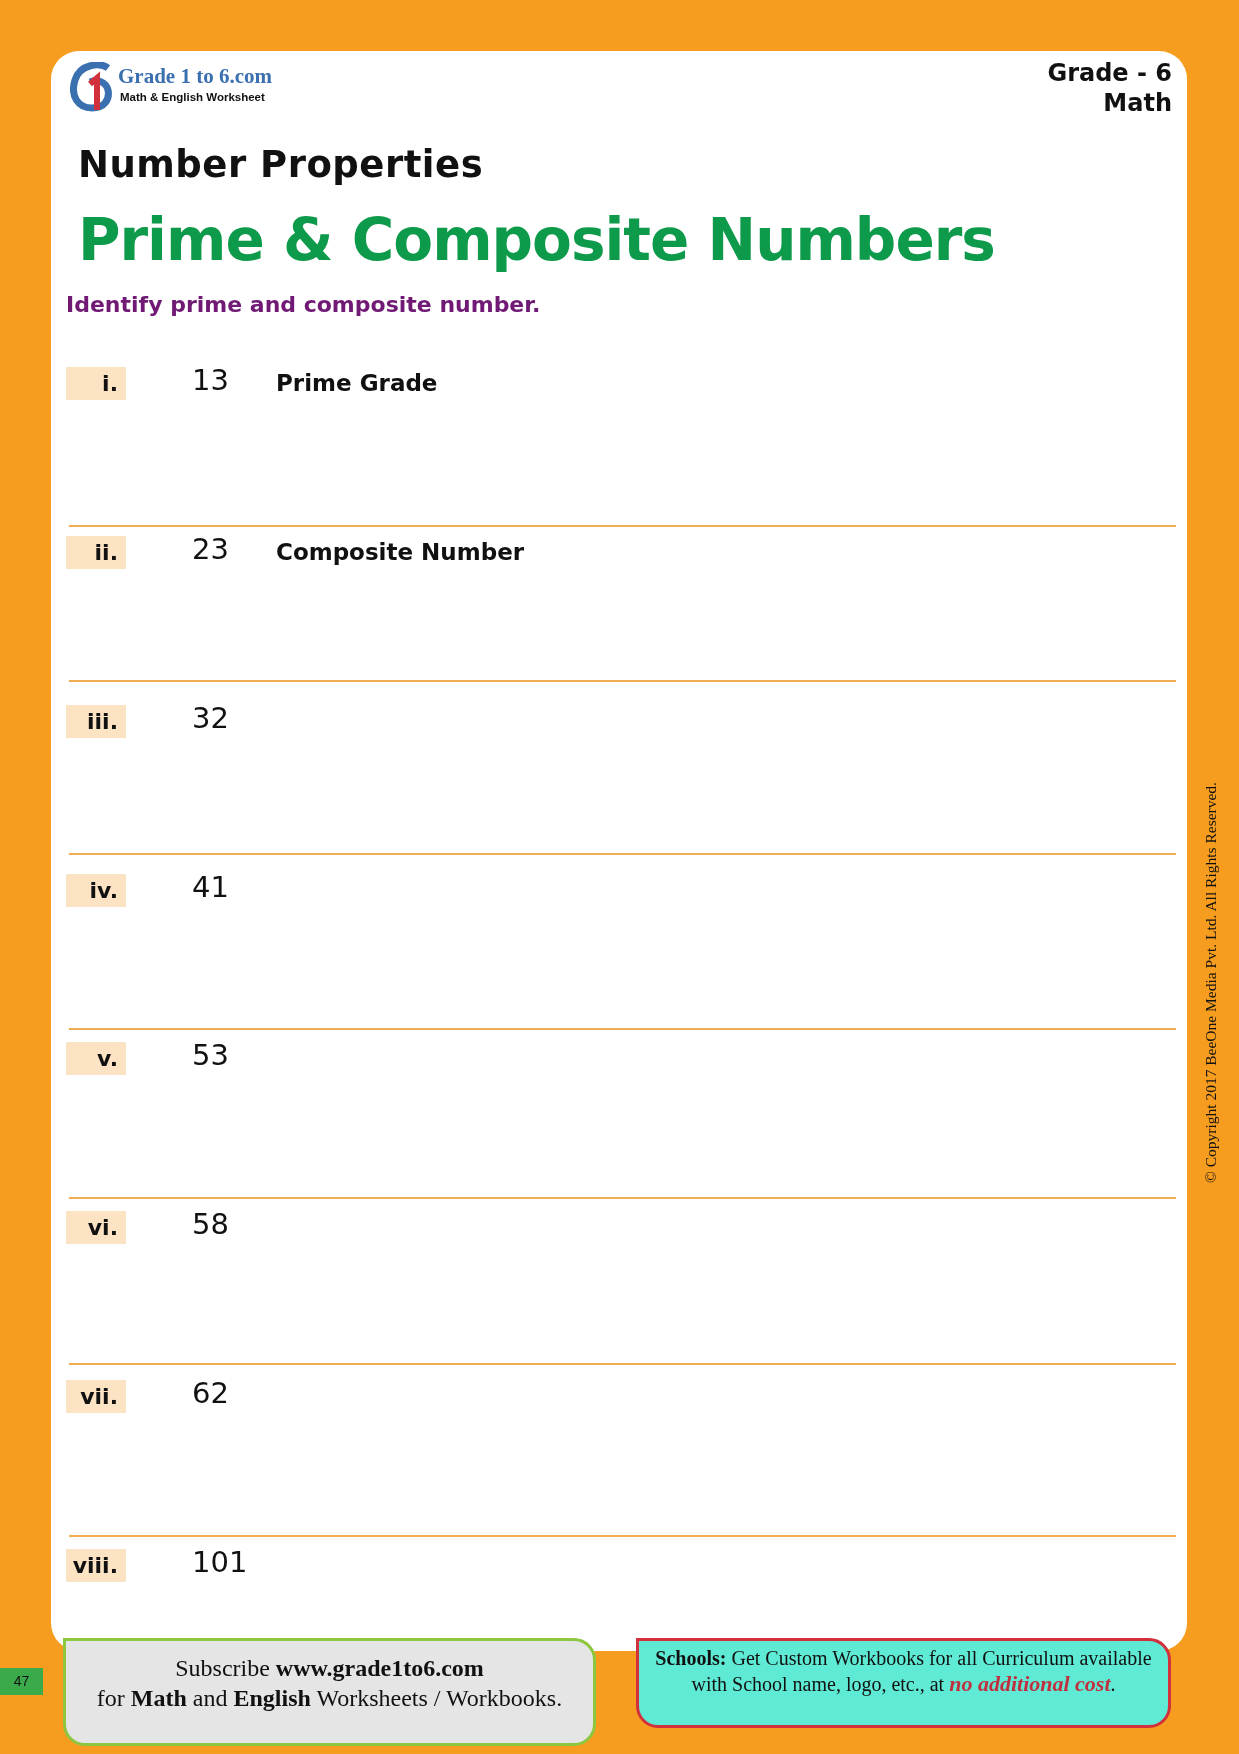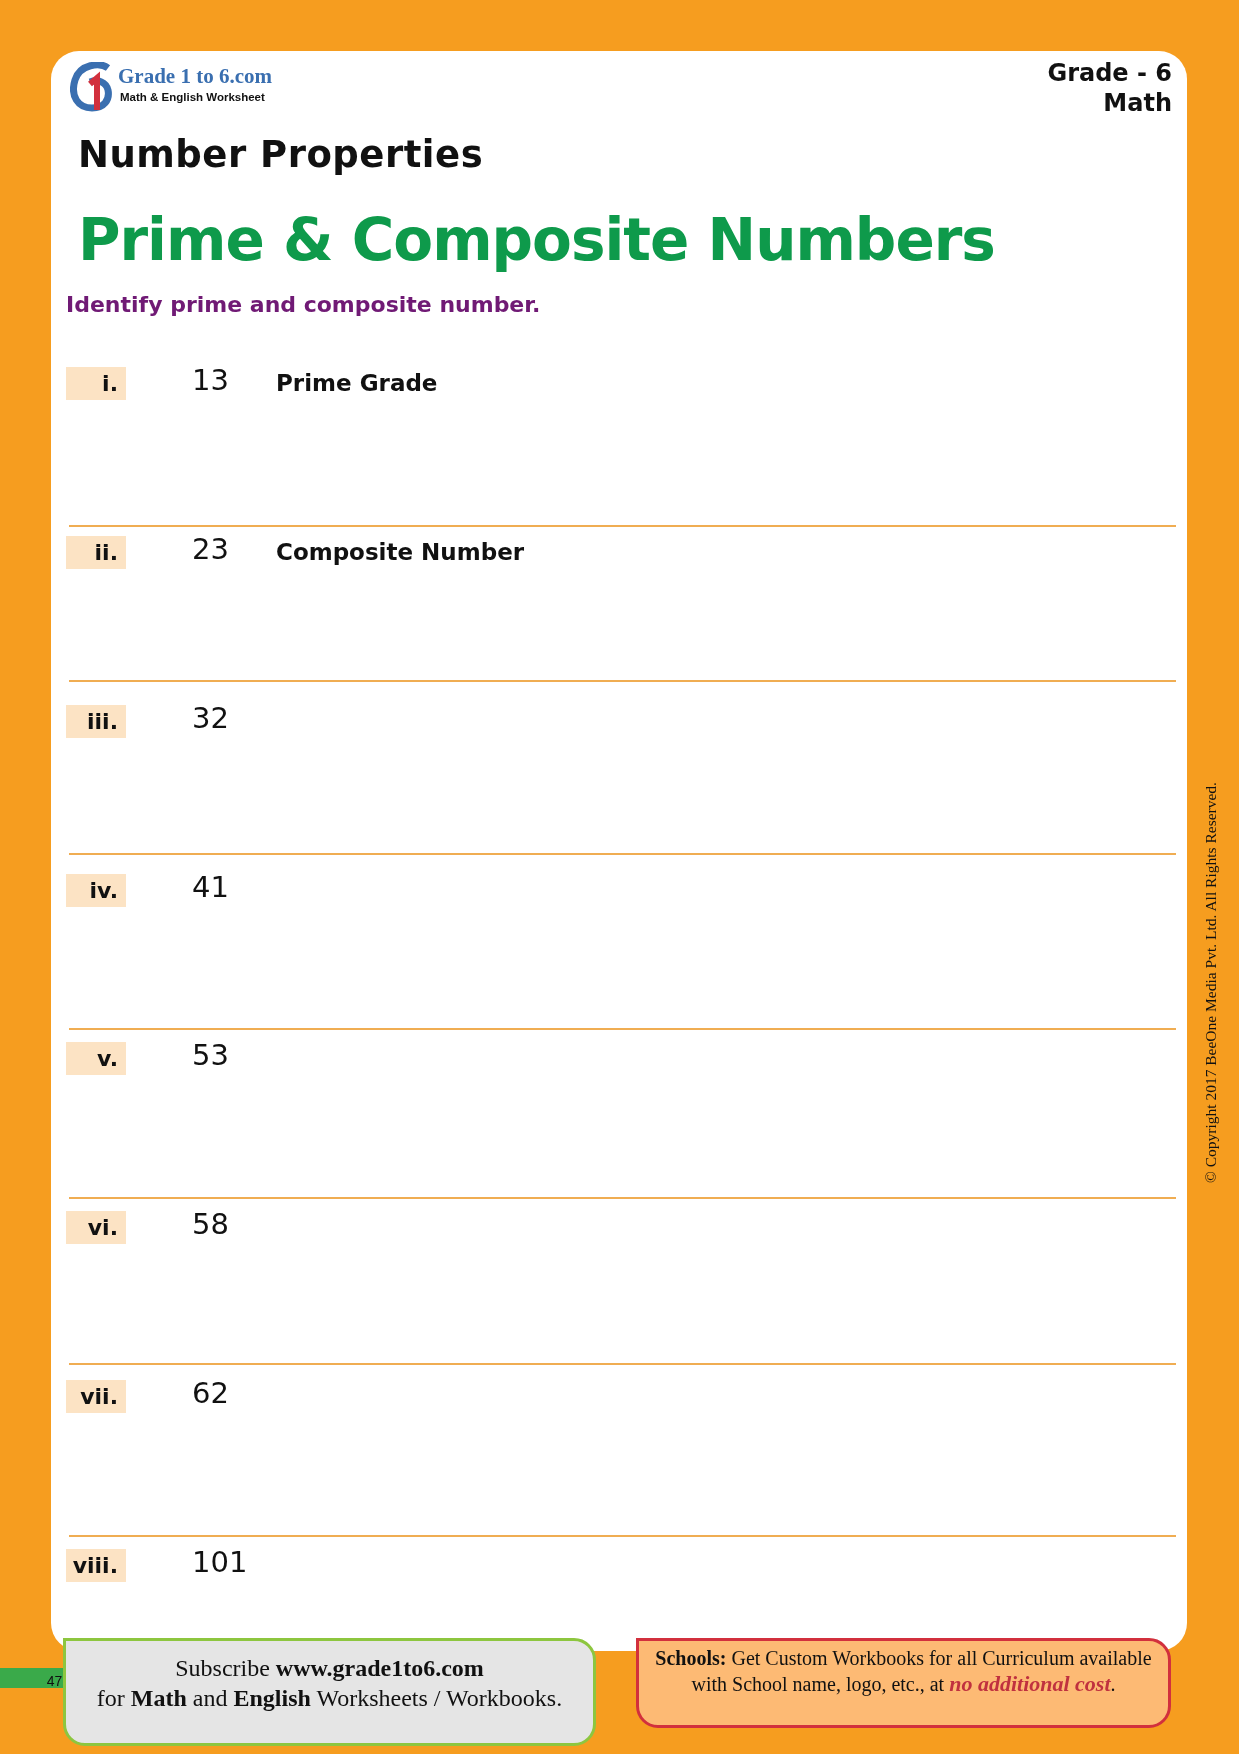--- a/index.html
+++ b/index.html
@@ -3,34 +3,34 @@
 <meta charset="utf-8">
 <style>
   html, body { margin:0; padding:0; }
   body { width:1239px; height:1754px; background:#f69d1f; position:relative; overflow:hidden; font-family:"DejaVu Sans", sans-serif; }
   .sheet { position:absolute; left:51px; top:51px; width:1136px; height:1600px; background:#ffffff; border-radius:28px; }
   .logo { position:absolute; left:70px; top:62px; height:50px; width:260px; }
   .logo-mark { position:absolute; left:0; top:0; width:46px; height:50px; }
   .logo-title { position:absolute; left:48px; top:2px; font-family:"Liberation Serif", serif; font-weight:bold; font-size:21px; color:#3a6fb0; white-space:nowrap; }
   .logo-sub { position:absolute; left:50px; top:29px; font-family:"Liberation Sans", sans-serif; font-weight:bold; font-size:11.5px; color:#111; white-space:nowrap; }
   .grade { position:absolute; right:67px; top:58px; text-align:right; font-family:"DejaVu Sans", sans-serif; font-weight:bold; font-size:24px; line-height:30px; color:#111; }
-  .topic { position:absolute; left:78px; top:133px; font-family:"DejaVu Sans", sans-serif; font-weight:bold; font-size:37px; color:#111; letter-spacing:0.5px; }
+  .topic { position:absolute; left:78px; top:143px; font-family:"DejaVu Sans", sans-serif; font-weight:bold; font-size:37px; color:#111; letter-spacing:0.5px; }
   .title { position:absolute; left:78px; top:206px; font-family:"DejaVu Sans", sans-serif; font-weight:bold; font-size:58px; color:#0e9a4b; letter-spacing:-1px; white-space:nowrap; }
   .instr { position:absolute; left:66px; top:292px; font-family:"DejaVu Sans", sans-serif; font-weight:bold; font-size:22px; color:#701a75; }
   .q { position:absolute; left:66px; width:1110px; }
   .q-label { position:absolute; left:0; top:0; width:60px; height:33px; background:#fce3c4; text-align:right; padding-right:0; box-sizing:border-box; font-family:"DejaVu Sans", sans-serif; font-weight:bold; font-size:22px; line-height:33px; color:#111; }
   .q-label span { padding-right:8px; }
   .q-num { position:absolute; left:126px; top:-4px; font-family:"DejaVu Sans", sans-serif; font-size:29px; color:#111; }
   .q-num.bold { font-weight:normal; }
   .q-ans { position:absolute; left:210px; top:0; font-family:"DejaVu Sans", sans-serif; font-weight:bold; font-size:23px; color:#111; line-height:33px; }
   .rule { position:absolute; left:69px; width:1107px; height:2px; background:#f0ad52; }
   .footer-left { position:absolute; left:63px; top:1638px; width:533px; height:108px; background:#e5e5e5; border:3px solid #8dc63f; border-radius:0 22px 22px 22px; box-sizing:border-box; text-align:center; font-family:"Liberation Serif", serif; font-size:24px; line-height:30px; color:#111; padding-top:12px; }
-  .footer-right { position:absolute; left:636px; top:1638px; width:535px; height:90px; background:#fdba74; border:3px solid #d2303d; border-radius:0 22px 22px 22px; box-sizing:border-box; text-align:center; font-family:"Liberation Serif", serif; font-size:20px; line-height:25px; color:#111; padding-top:5px; }
+  .footer-right { position:absolute; left:636px; top:1638px; width:535px; height:90px; background:#5eead4; border:3px solid #d2303d; border-radius:0 22px 22px 22px; box-sizing:border-box; text-align:center; font-family:"Liberation Serif", serif; font-size:20px; line-height:25px; color:#111; padding-top:5px; }
   .footer-right .red { color:#c0313f; font-weight:bold; font-style:italic; font-size:22px; }
-  .page-num { position:absolute; left:0; top:1668px; width:43px; height:20px; background:#3aaa4a; color:#111; font-family:"Liberation Sans", sans-serif; font-size:14px; line-height:27px; text-align:center;padding-left:33px; }
+  .page-num { position:absolute; left:0; top:1668px; width:43px; height:27px; background:#3aaa4a; color:#111; font-family:"Liberation Sans", sans-serif; font-size:14px; line-height:27px; text-align:center; }
   .copyright { position:absolute; left:1202px; top:1183px; transform-origin:0 0; transform:rotate(-90deg); font-family:"Liberation Serif", serif; font-size:15.5px; color:#111; white-space:nowrap; }
 </style>
 </head>
 <body>
 
 <div class="sheet"></div>
 
 <div class="logo">
   <svg class="logo-mark" viewBox="0 0 46 50">
     <path d="M38 6 C30 0 10 2 5 18 C0 34 8 46 22 46 C34 46 40 38 38 28 C36 20 28 17 20 20" fill="none" stroke="#3a6fb0" stroke-width="7"></path>

